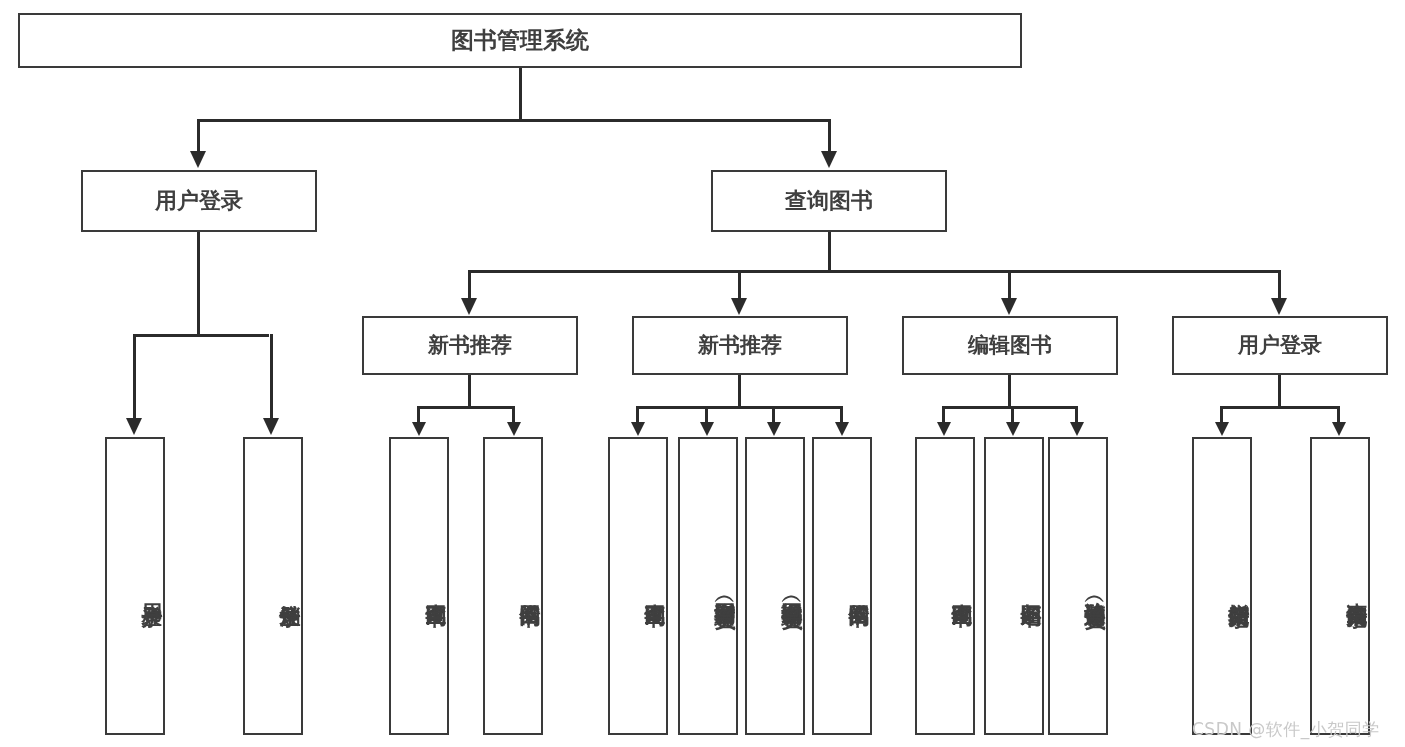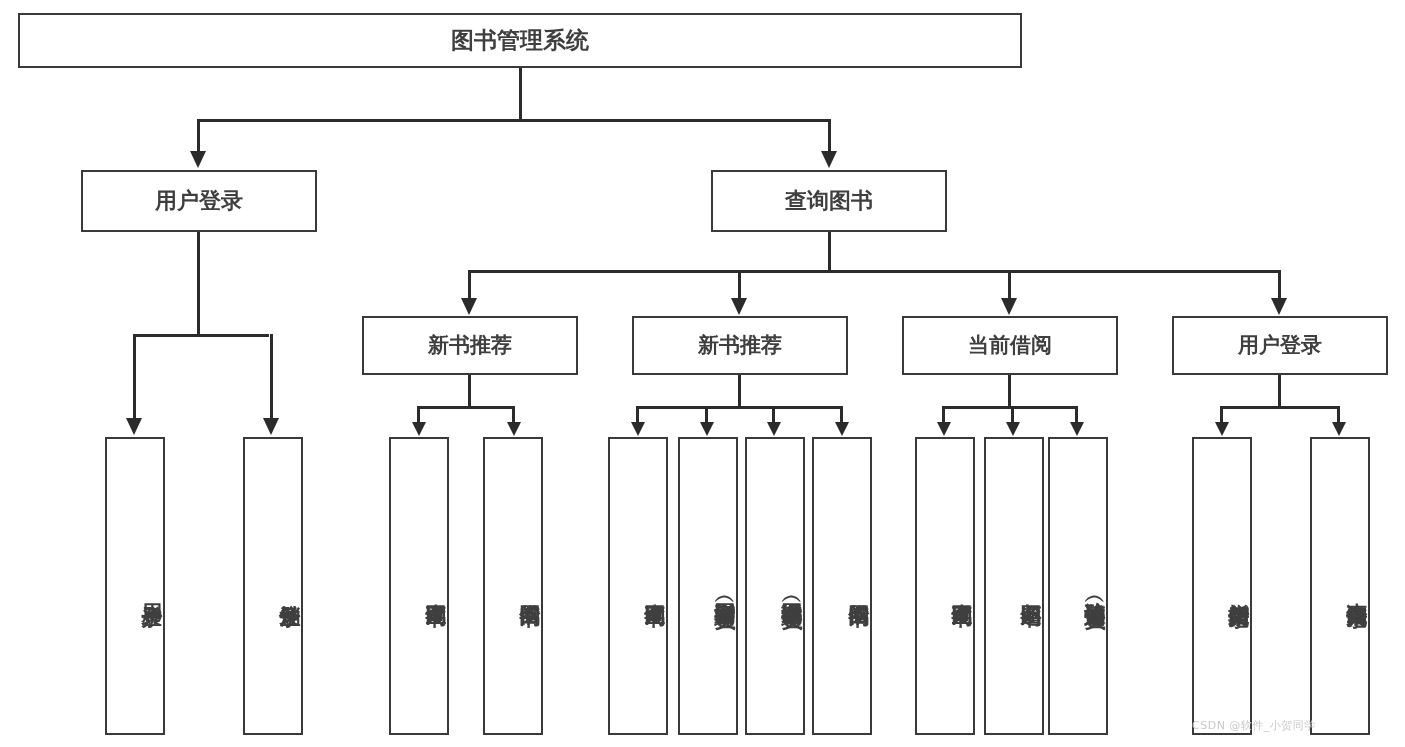--- a/index.html
+++ b/index.html
@@ -75,21 +75,21 @@
   }
   .arrow.small {
     border-left-width: 7px;
     border-right-width: 7px;
     border-top-width: 14px;
   }
   
   #watermark {
     position: absolute;
     color: #c9c9c9;
-    font-size: 11px;
+    font-size: 17px;
     white-space: nowrap;
     letter-spacing: 0.5px;
   }
 </style>
 </head>
 <body>
 
 <div id="canvas">
 
   <div class="node root" style="left:18px; top:13px; width:1004px; height:55px;">
@@ -131,21 +131,21 @@
   <div class="seg v" style="left:1278px; top:270px; width:3px; height:30px;"></div>
   <div class="arrow" style="left:1271px; top:298px;"></div>
 
   <div class="node level3" style="left:362px; top:316px; width:216px; height:59px;">
     <span class="label">新书推荐</span>
   </div>
   <div class="node level3" style="left:632px; top:316px; width:216px; height:59px;">
     <span class="label">新书推荐</span>
   </div>
   <div class="node level3" style="left:902px; top:316px; width:216px; height:59px;">
-    <span class="label">当前借阅</span>
+    <span class="label">编辑图书</span>
   </div>
   <div class="node level3" style="left:1172px; top:316px; width:216px; height:59px;">
     <span class="label">用户登录</span>
   </div>
 
   <div class="seg v" style="left:468px; top:375px; width:3px; height:33px;"></div>
   <div class="seg h" style="left:417px; top:406px; width:98px; height:3px;"></div>
   <div class="seg v" style="left:417px; top:406px; width:3px; height:18px;"></div>
   <div class="arrow small" style="left:412px; top:422px;"></div>
   <div class="seg v" style="left:512px; top:406px; width:3px; height:18px;"></div>

